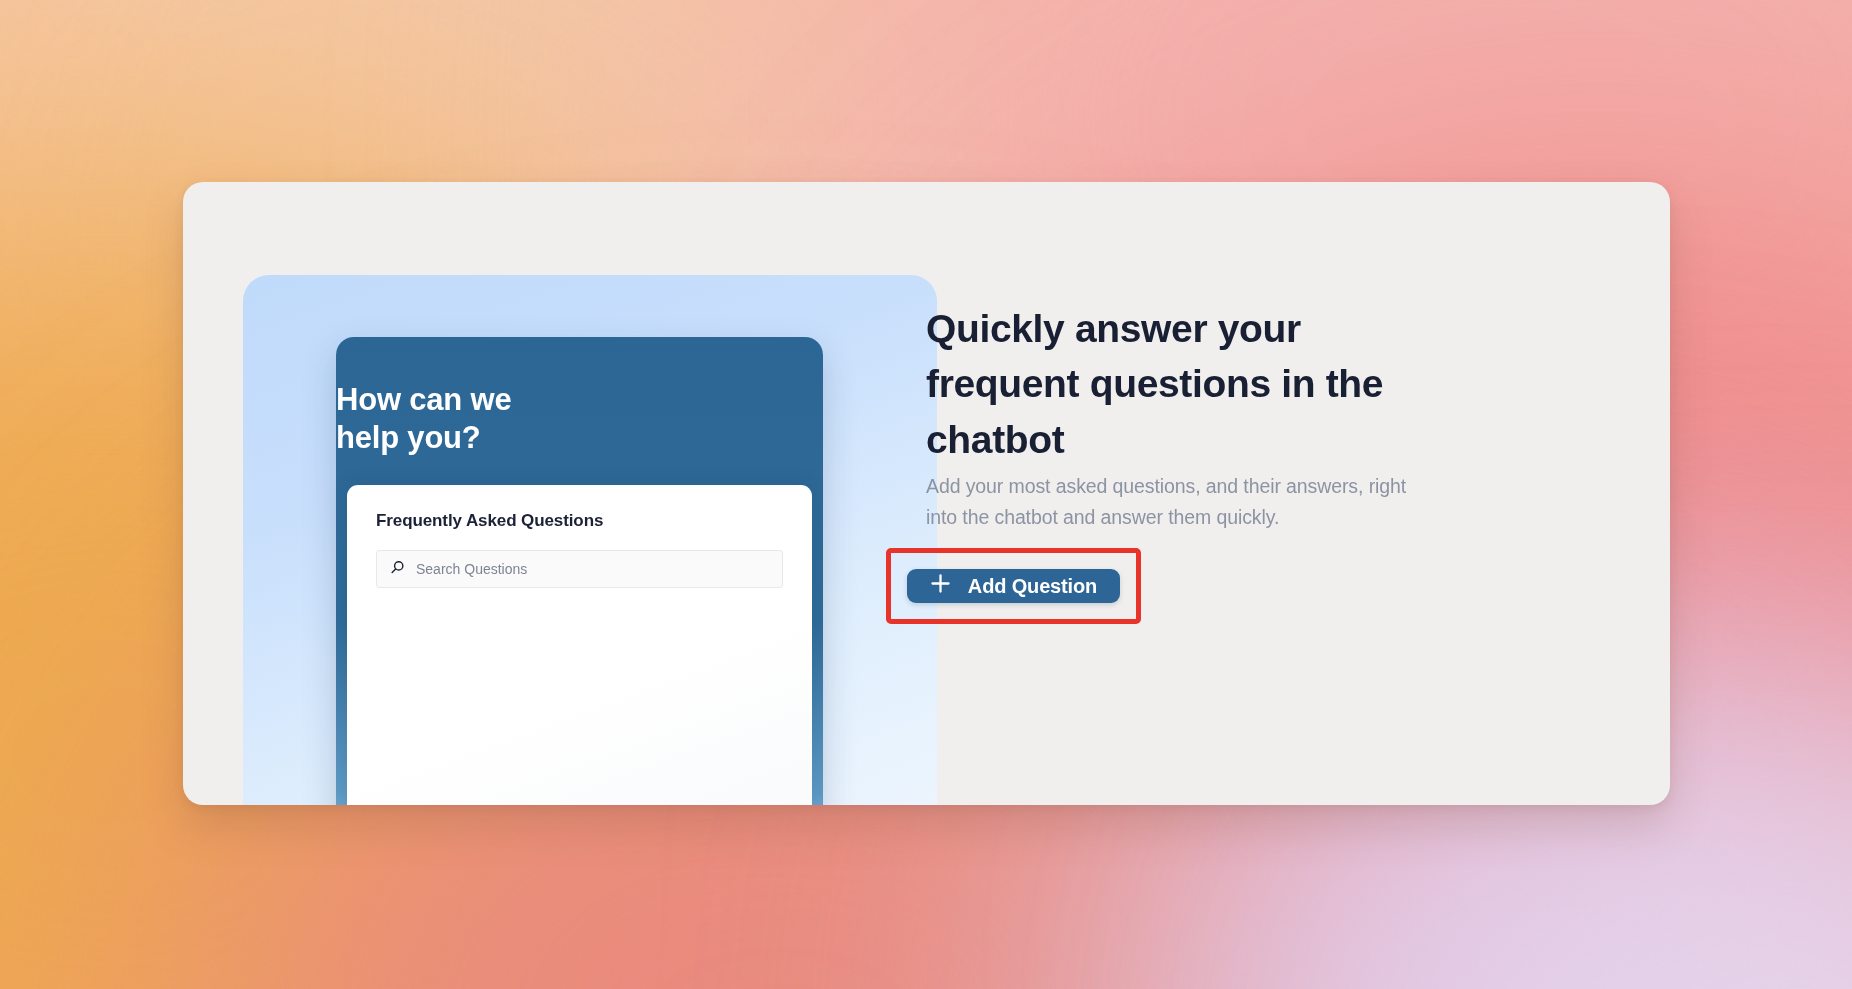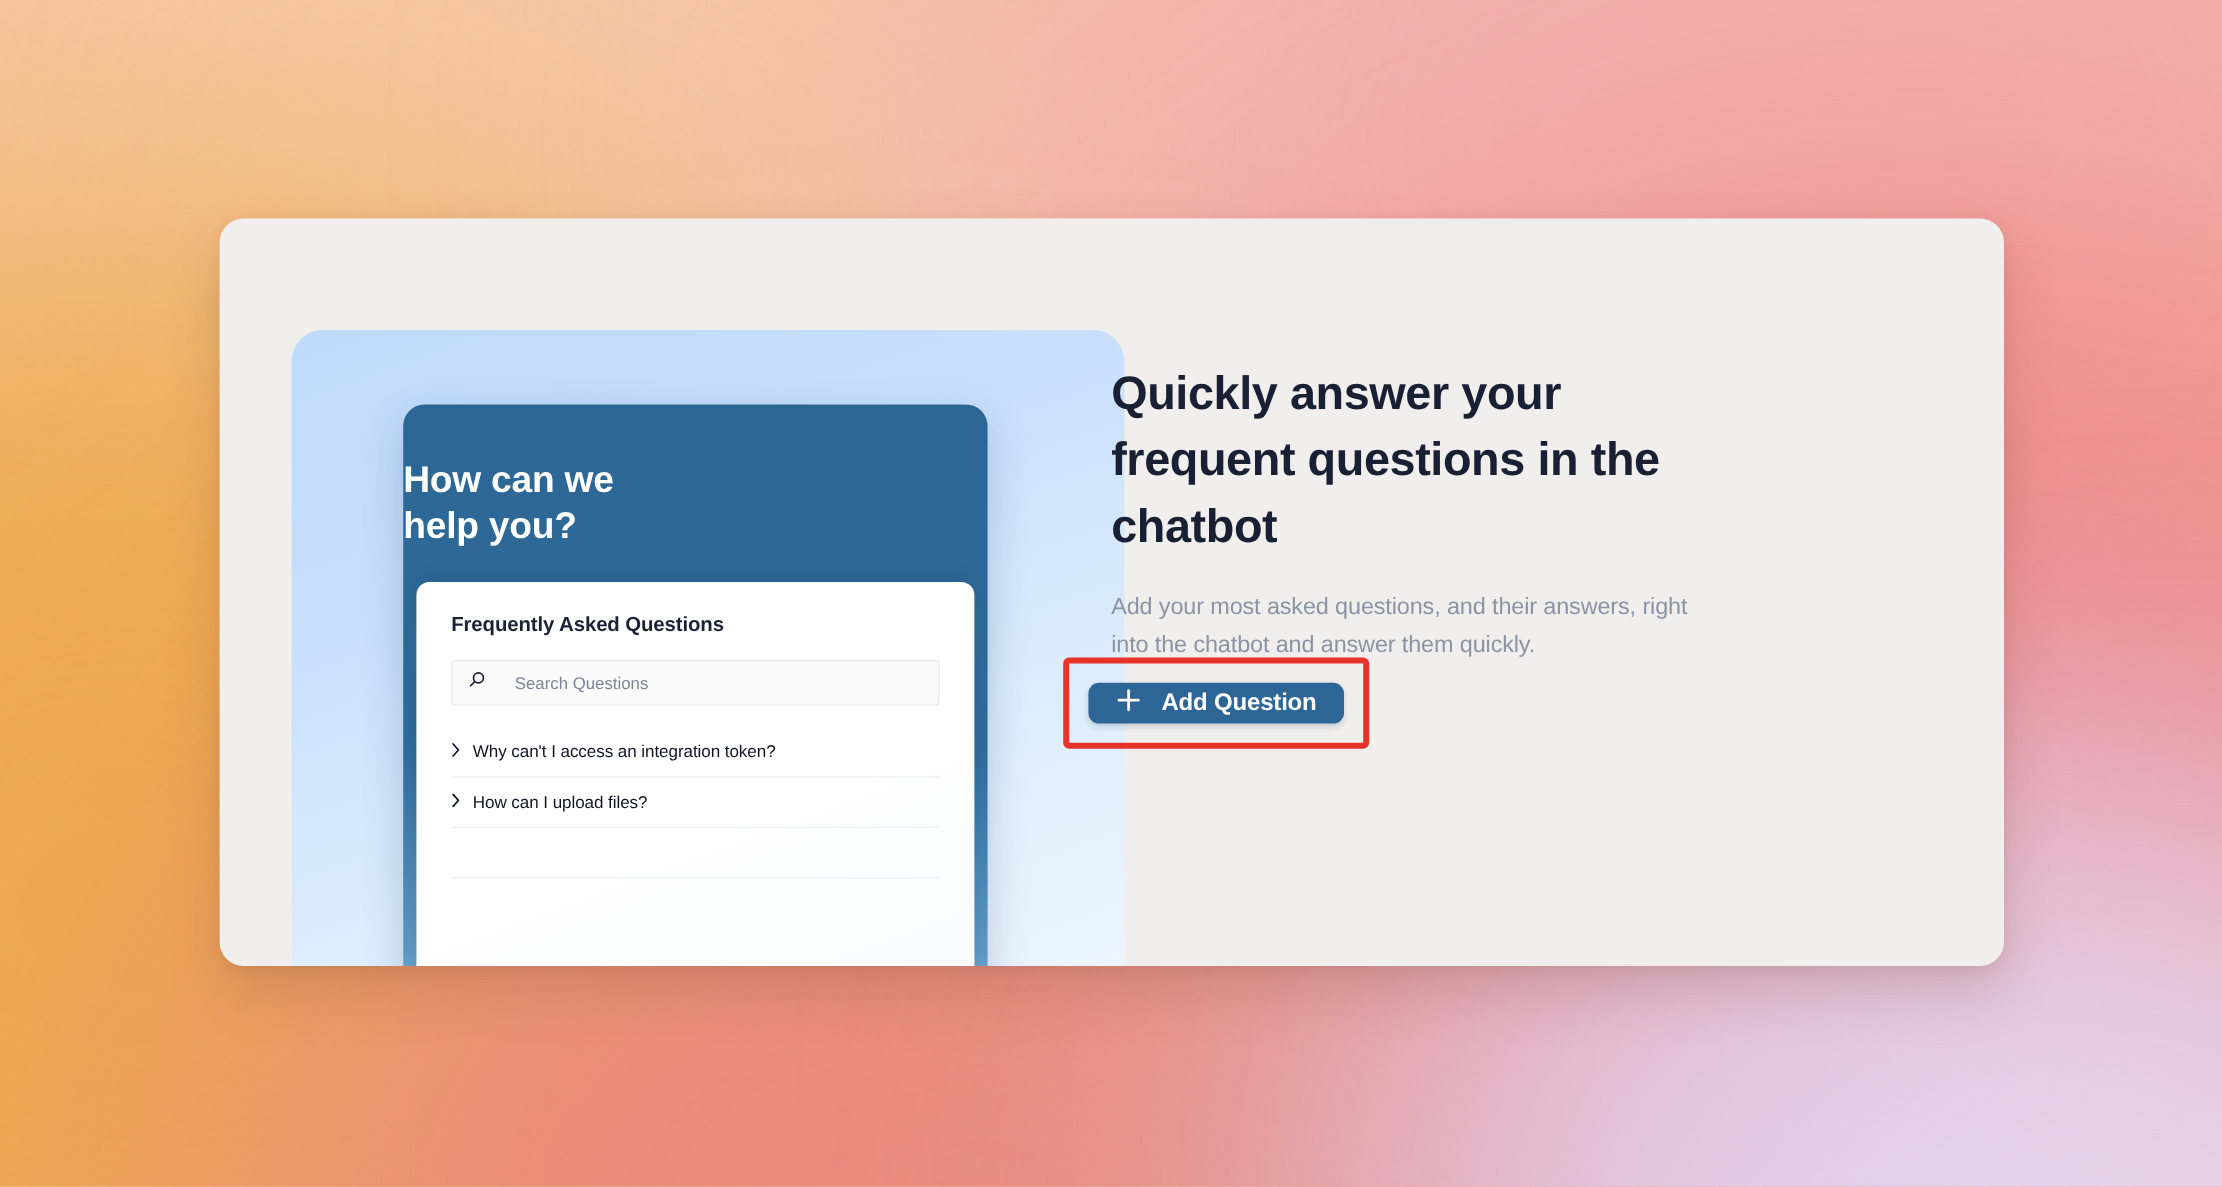--- a/index.html
+++ b/index.html
@@ -98,21 +98,20 @@
   }
   #search-box {
     margin: 19px 29px 0 29px;
     height: 38px;
     background: #fafafa;
     border: 1px solid #e7e8ea;
     border-radius: 3px;
     display: flex;
     align-items: center;
     padding: 0 13px;
-    gap: 13px;
   }
   #search-box .mag { flex: 0 0 auto; display: block; margin-right: 11px; }
   #search-input-text {
     font-size: 14px;
     color: #7e8494;
     font-family: "Liberation Sans", sans-serif;
   }
   .faq-list { margin: 18px 29px 0 29px; }
   .faq-row {
     display: flex;
@@ -140,21 +139,21 @@
   }
   #content-title {
     font-size: 39px;
     font-weight: 700;
     line-height: 1.42;
     color: #1a2033;
     letter-spacing: -0.35px;
     max-width: 470px;
   }
   #content-body {
-    margin-top: 24px;
+    margin-top: 4px;
     font-size: 19.5px;
     line-height: 1.60;
     color: #8c93a3;
     max-width: 500px;
     letter-spacing: -0.1px;
   }
 
   
   #add-question-highlight {
     position: absolute;
@@ -220,39 +219,20 @@
           <div id="search-box">
             <span class="mag">
               <svg width="15" height="15" viewBox="0 0 16 16" fill="none" xmlns="http://www.w3.org/2000/svg">
                 <circle cx="9.3" cy="6.3" r="4.4" stroke="#1c2135" stroke-width="1.5"></circle>
                 <line x1="6.0" y1="9.6" x2="2.3" y2="13.3" stroke="#1c2135" stroke-width="1.5" stroke-linecap="round"></line>
               </svg>
             </span>
             <span id="search-input-text">Search Questions</span>
           </div>
 
-          <div class="faq-list">
-            <div class="faq-row">
-              <span class="chev">
-                <svg width="8" height="12" viewBox="0 0 8 12" fill="none" xmlns="http://www.w3.org/2000/svg">
-                  <path d="M1.6 1 L6 6 L1.6 11" stroke="#111521" stroke-width="1.4" stroke-linecap="round" stroke-linejoin="round"></path>
-                </svg>
-              </span>
-              <span class="q-text">Why can't I access an integration token?</span>
-            </div>
-            <div class="faq-row">
-              <span class="chev">
-                <svg width="8" height="12" viewBox="0 0 8 12" fill="none" xmlns="http://www.w3.org/2000/svg">
-                  <path d="M1.6 1 L6 6 L1.6 11" stroke="#111521" stroke-width="1.4" stroke-linecap="round" stroke-linejoin="round"></path>
-                </svg>
-              </span>
-              <span class="q-text">How can I upload files?</span>
-            </div>
-            <div class="faq-row"></div>
-          </div>
         </div>
 
       </div>
     </div>
 
     <div id="content">
       <h1 id="content-title">Quickly answer your frequent questions in the chatbot</h1>
       <p id="content-body">Add your most asked questions, and their answers, right into the chatbot and answer them quickly.</p>
     </div>
 

